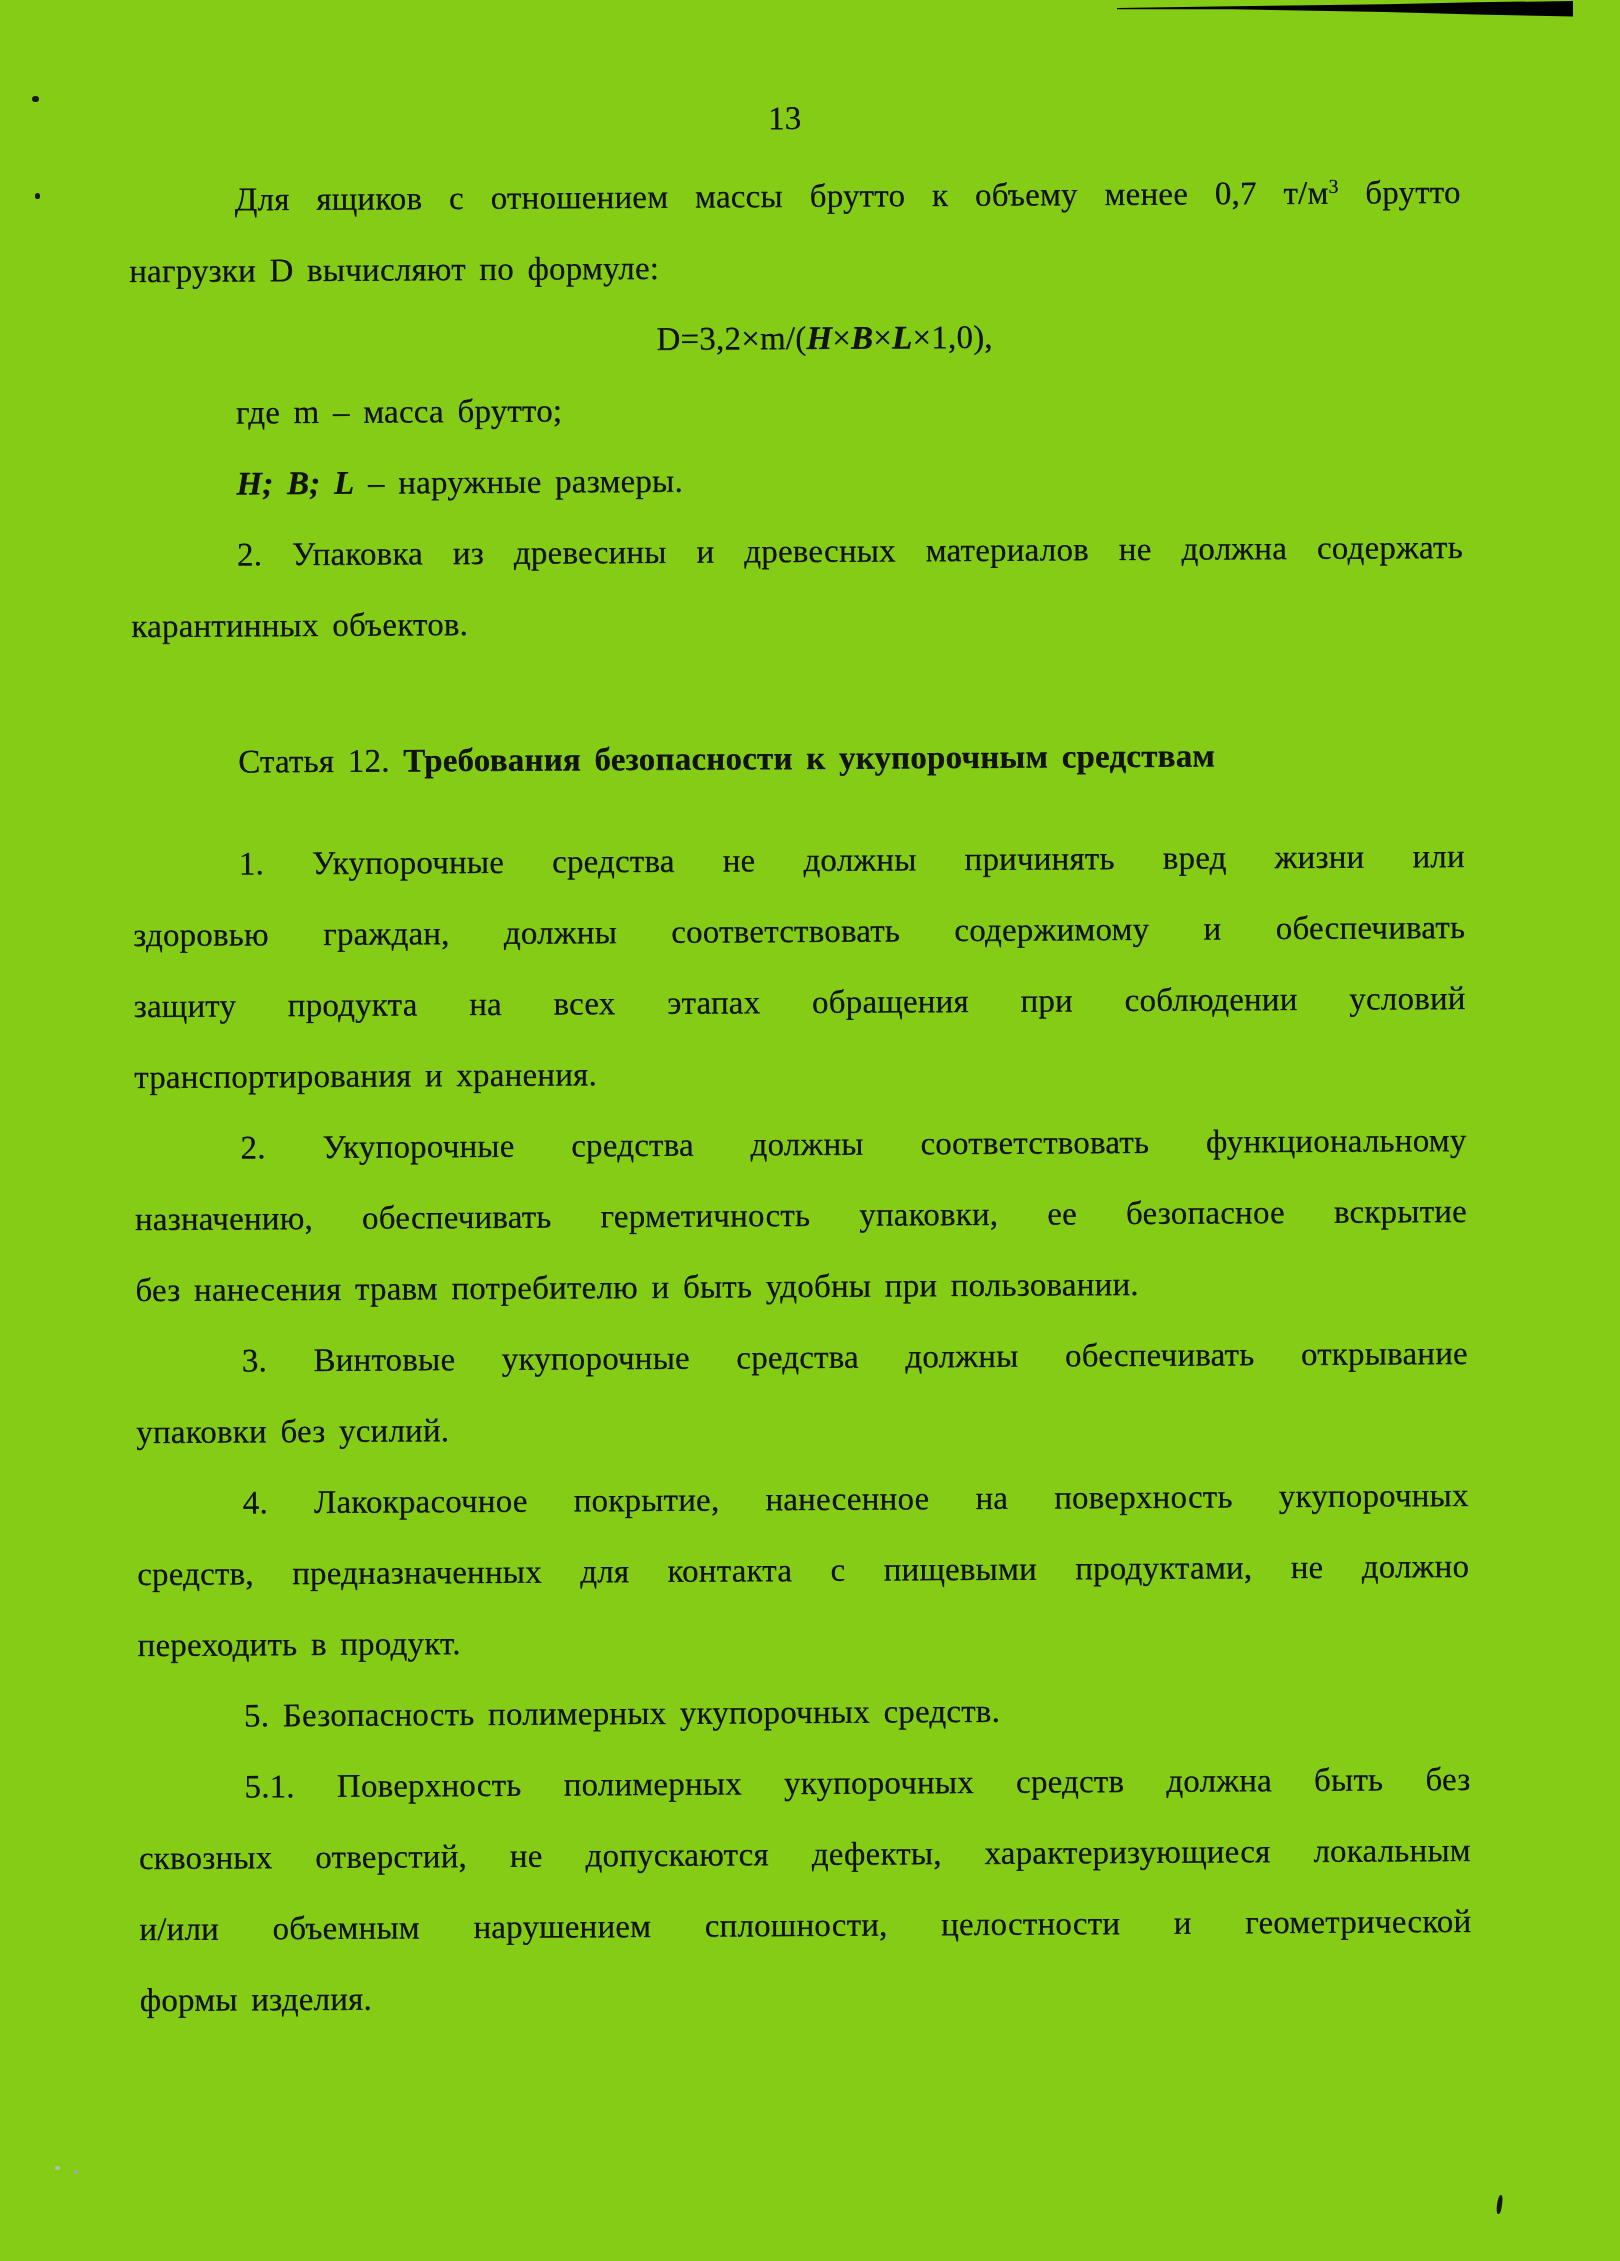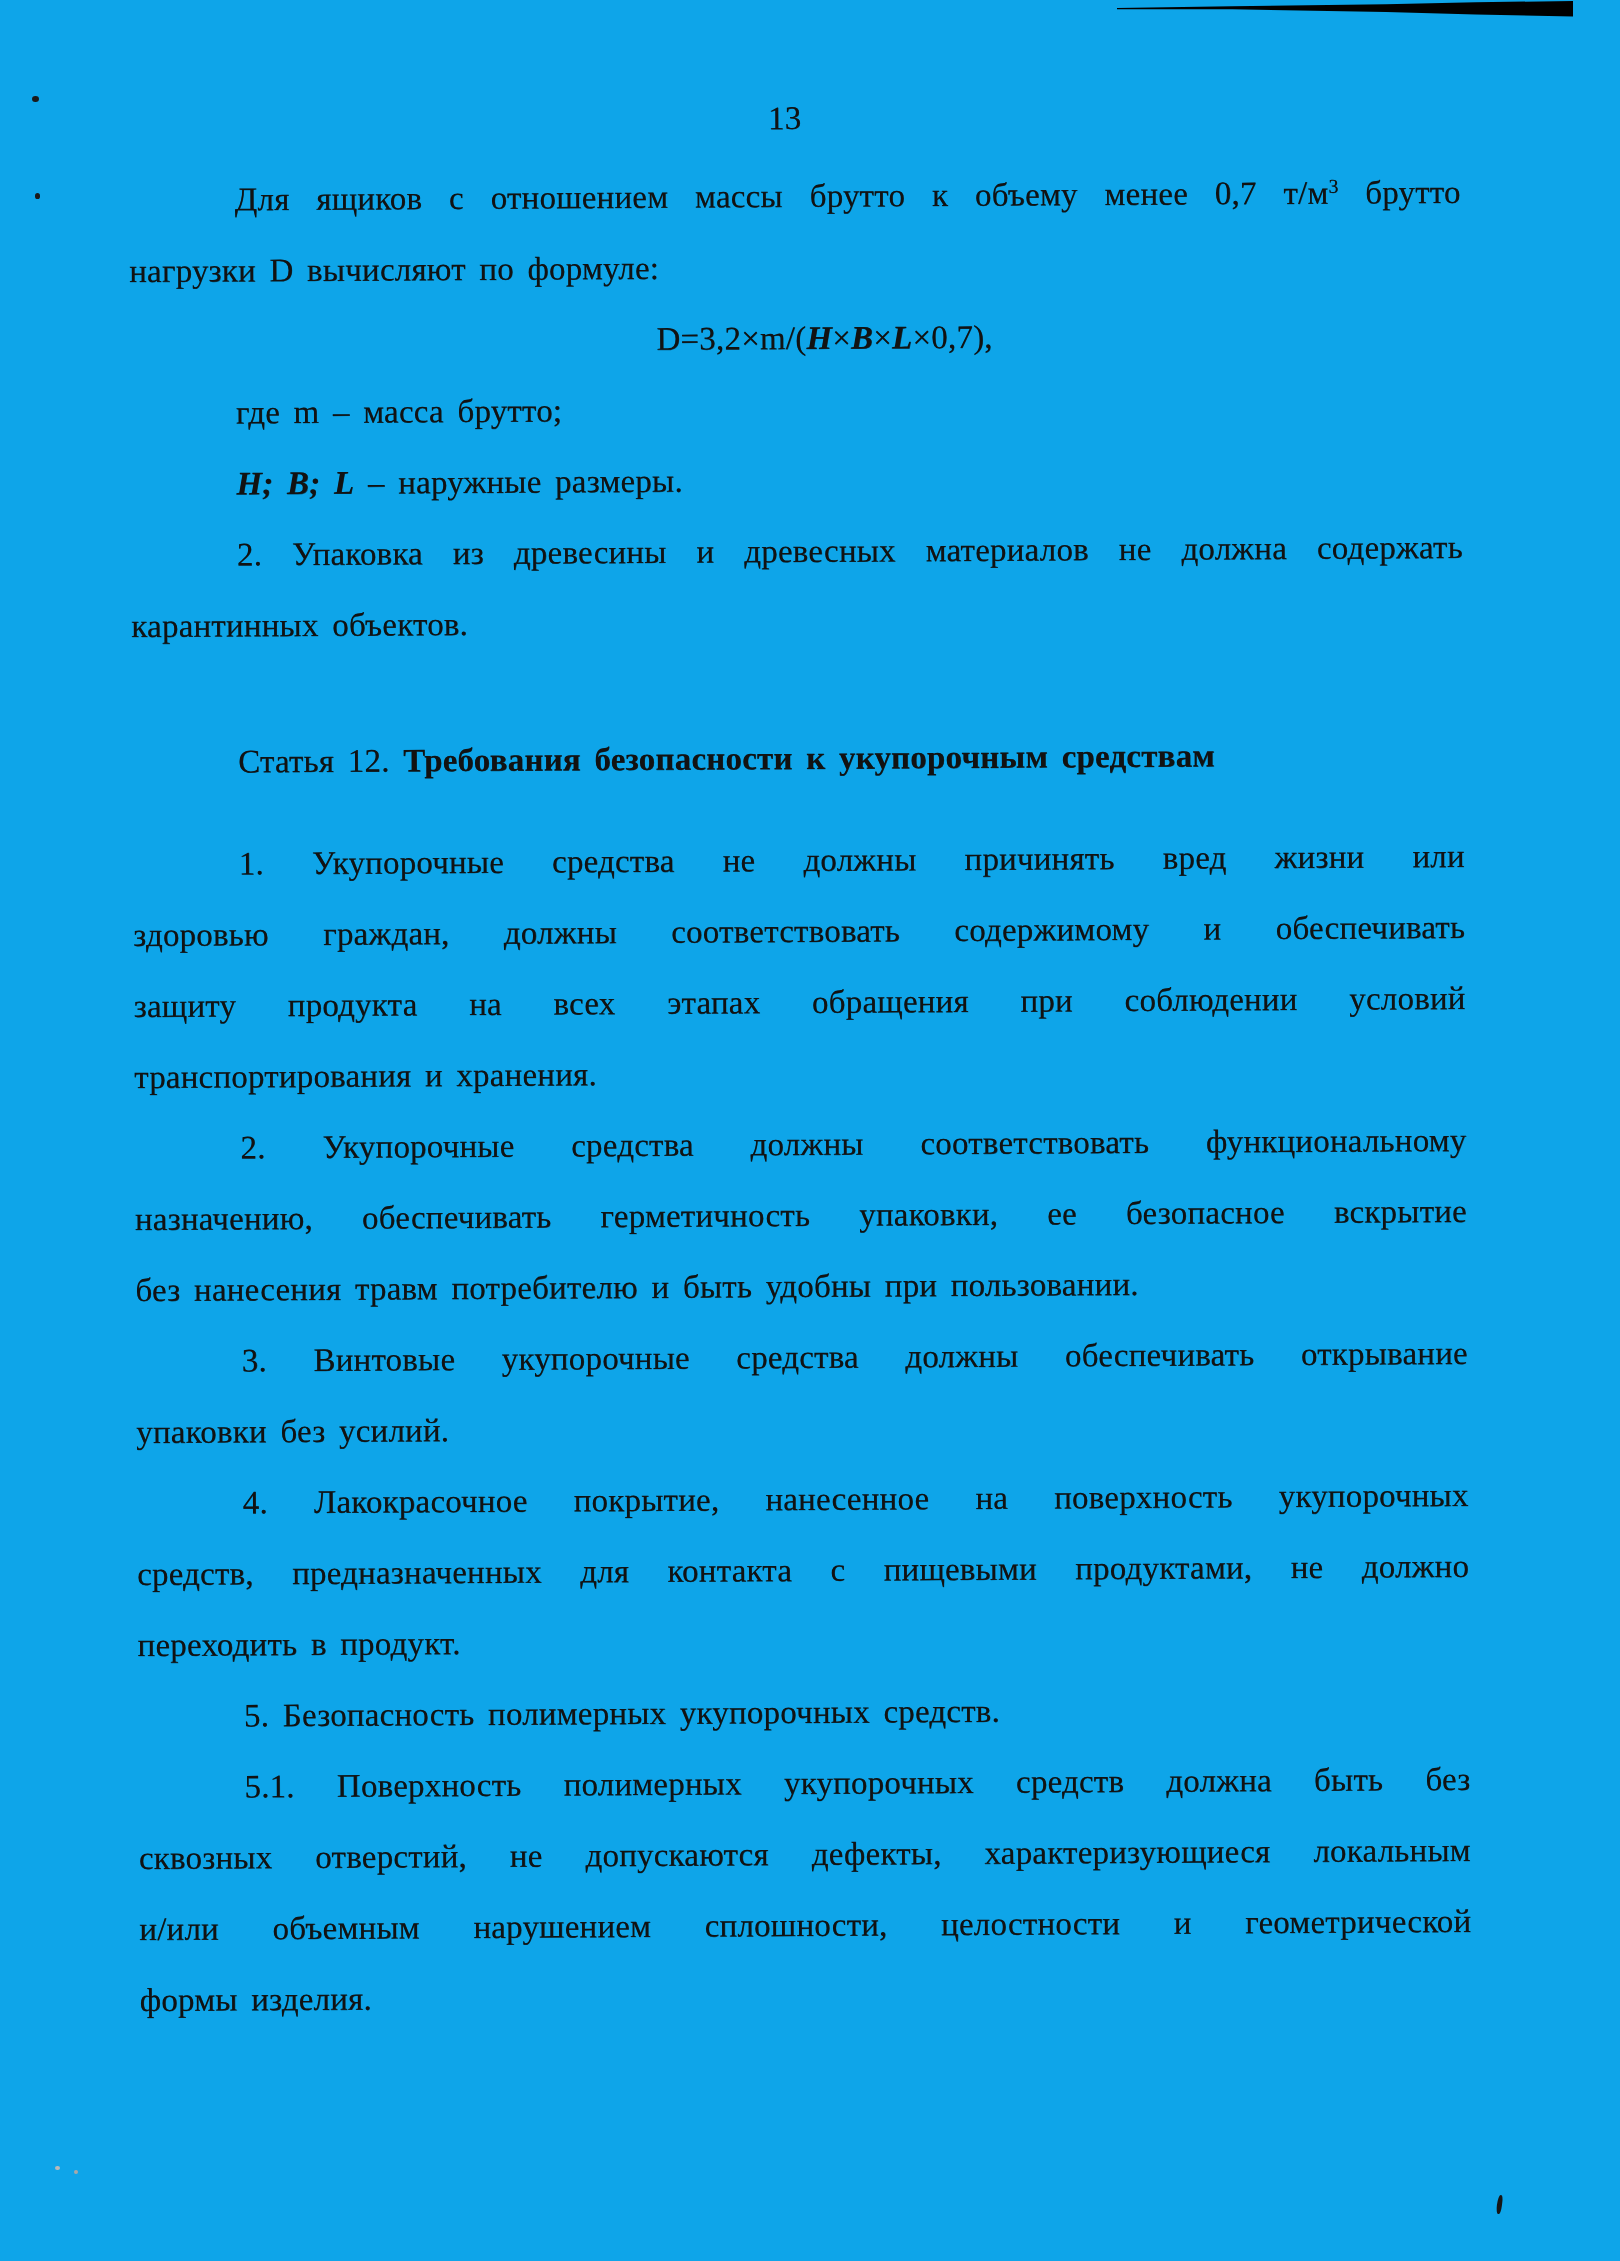--- a/index.html
+++ b/index.html
@@ -1,19 +1,19 @@
 <!DOCTYPE html>
 <html style="font-size:10.2px"><head>
 <meta charset="utf-8">
 <style>
   html,body{margin:0;padding:0;background:#e8e8e8;}
   .page{
     position:relative;
     width:1620px;height:2261px;
-    background:#0ea5e9;
+    background:#84cc16;
     overflow:hidden;
     font-family:"Liberation Serif", serif;
     font-size:33px;
     color:#121212;
     text-shadow:0.3px 0.3px 0.4px rgba(0,0,0,0.55);
   }
   .content{
     position:absolute;left:128px;top:83px;width:1332px;
     transform:rotate(-0.35deg);
     transform-origin:666px 0;
@@ -55,21 +55,21 @@
   <div class="penmark"></div>
 
   <div class="content">
 
     <div class="line pagenum">13</div>
 
     <div class="line indent just"><span>Для ящиков с отношением массы брутто к объему менее 0,7 т/м</span><sup>3</sup><span> брутто</span></div>
 
     <div class="line">нагрузки D вычисляют по формуле:</div>
 
-    <div class="line center"><span>D=3,2×m/(</span><span class="bi">H</span><span>×</span><span class="bi">B</span><span>×</span><span class="bi">L</span><span>×0,7),</span></div>
+    <div class="line center"><span>D=3,2×m/(</span><span class="bi">H</span><span>×</span><span class="bi">B</span><span>×</span><span class="bi">L</span><span>×1,0),</span></div>
 
     <div class="line indent">где m – масса брутто;</div>
 
     <div class="line indent"><span class="bi">H; B; L</span><span> – наружные размеры.</span></div>
 
     <div class="line indent just">2. Упаковка из древесины и древесных материалов не должна содержать</div>
     <div class="line">карантинных объектов.</div>
 
     <div class="line indent g1"><span>Статья 12. </span><span class="bold">Требования безопасности к укупорочным средствам</span></div>
 

